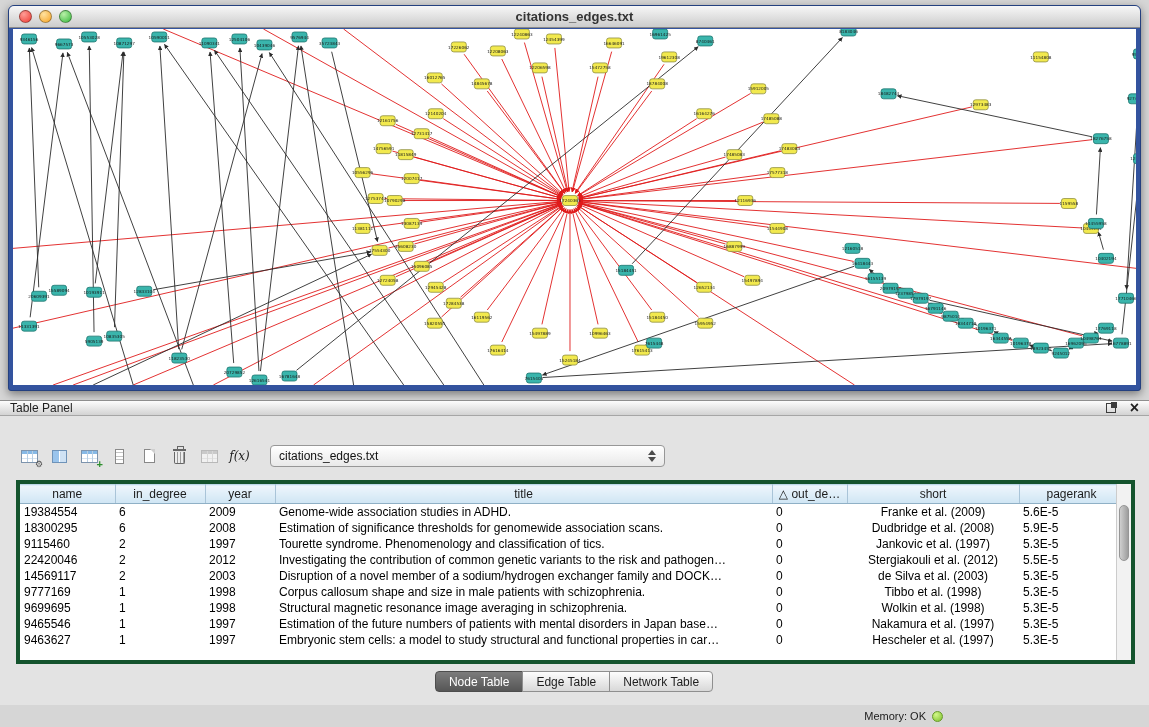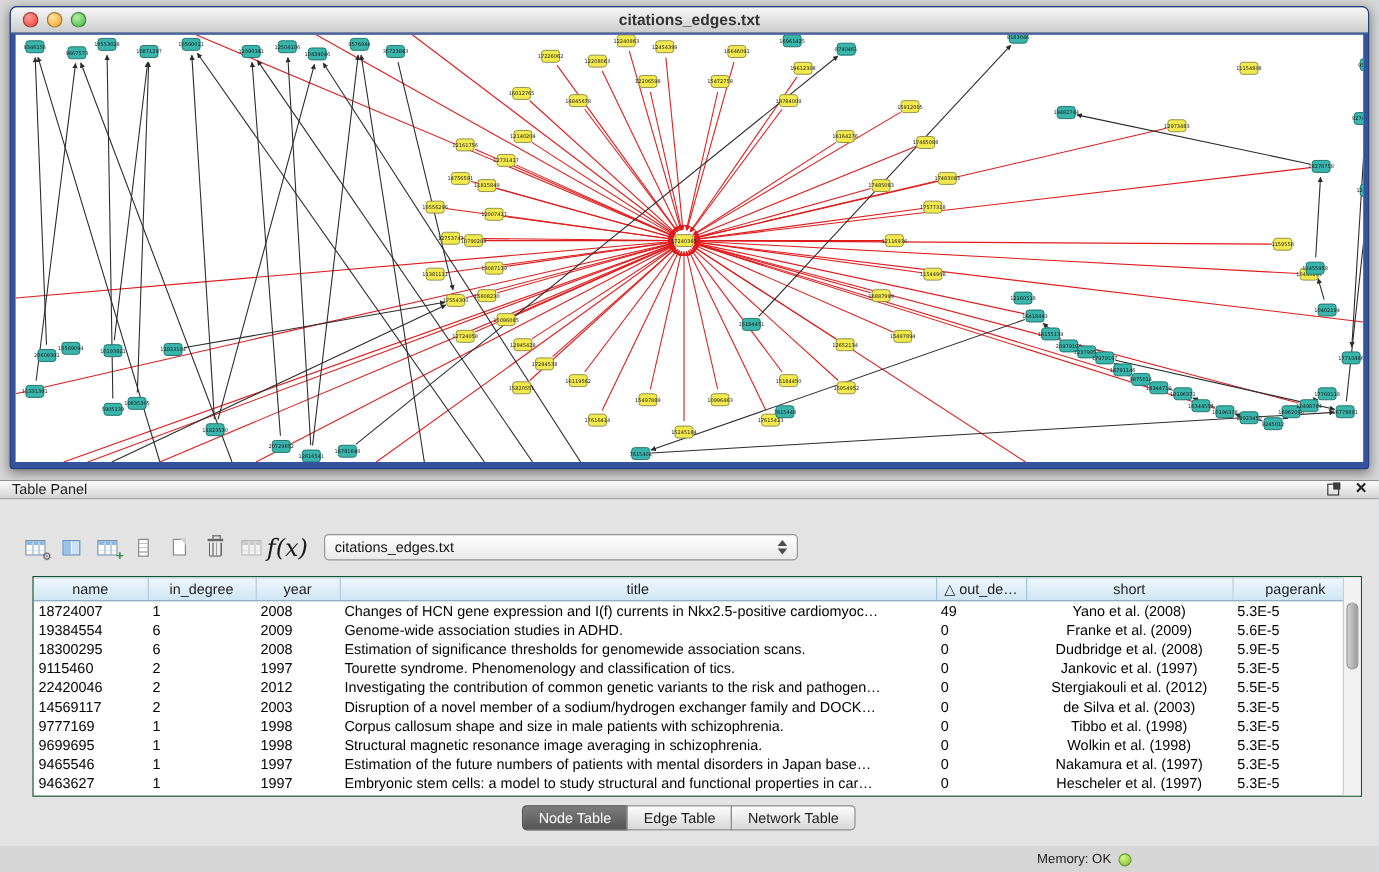--- a/index.html
+++ b/index.html
@@ -46,30 +46,30 @@
     background:linear-gradient(to right,#9ac4ec 0 6px,#fff 6px 7px,#cfe2f4 7px); }
   .rows-ico { width:9px; height:15px; border:1px solid #8a8a8a;
     background:repeating-linear-gradient(to bottom,#fff 0 2.5px,#c4c4c4 2.5px 3.5px); }
   .file-ico { width:11px; height:14px; border:1px solid #888; background:#fff; position:relative; }
   .file-ico::after { content:""; position:absolute; top:-1px; right:-1px;
     border-style:solid; border-width:0 5px 5px 0; border-color:transparent #cfcfcf transparent transparent; }
   .trash-ico { width:11px; height:12px; border:1px solid #666; border-top:none; border-radius:0 0 2px 2px;
     background:repeating-linear-gradient(to right,#ededed 0 2px,#9b9b9b 2px 3px); position:relative; margin-top:4px; }
   .trash-ico::before { content:""; position:absolute; left:-2px; top:-3px; width:13px; height:2px; background:#666; }
   .trash-ico::after { content:""; position:absolute; left:2px; top:-6px; width:5px; height:2px; border:1px solid #666; border-bottom:none; }
-  .fx-ico { font-family:"DejaVu Serif", serif; font-style:italic; font-size:20px; color:#1a1a1a; }
+  .fx-ico { font-family:"DejaVu Serif", serif; font-style:italic; font-size:12px; color:#1a1a1a; }
 
   .net-select { margin-left:14px; width:395px; height:22px; border:1px solid #979797; border-radius:4px;
     background:linear-gradient(#ffffff,#e9e9e9); display:flex; align-items:center; padding:0 8px;
     font-size:12px; color:#111; }
   .dd-arrows { margin-left:auto; display:flex; flex-direction:column; gap:2px; }
   .dd-arrows .up   { width:0; height:0; border-left:4px solid transparent; border-right:4px solid transparent; border-bottom:5px solid #4c4c4c; }
   .dd-arrows .down { width:0; height:0; border-left:4px solid transparent; border-right:4px solid transparent; border-top:5px solid #4c4c4c; }
 
-  .table-wrap { margin:10px 14px 0 27px; background:#fff; border:1px solid #14532d; height:184px; position:relative; overflow:hidden; }
+  .table-wrap { margin:10px 14px 0 16px; background:#fff; border:4px solid #14532d; height:184px; position:relative; overflow:hidden; }
   table.node-table { border-collapse:collapse; width:calc(100% - 15px); table-layout:fixed; font-size:12px; }
   table.node-table th { height:19px; background:linear-gradient(#eef6fc,#cfe5f4);
     border-right:1px solid #a9c4d8; border-bottom:1px solid #8fb0c6; border-top:1px solid #bdd7e8;
     font-weight:normal; text-align:center; color:#1c1c1c; overflow:hidden; white-space:nowrap; }
   table.node-table td { height:16px; padding:0 4px; white-space:nowrap; overflow:hidden; color:#000; }
   td.c-short { text-align:center; }
   .vscroll { position:absolute; top:0; right:0; width:15px; bottom:0; background:#f2f2f2; border-left:1px solid #cccccc; }
   .vthumb { position:absolute; top:21px; left:2px; width:10px; height:56px; border-radius:6px;
     background:linear-gradient(to right,#cfcfcf,#9d9d9d); border:1px solid #969696; }
 
@@ -697,29 +697,20 @@
               <th style="width: 90px;">in_degree</th>
               <th style="width: 70px;">year</th>
               <th style="width: 497px;">title</th>
               <th style="width: 75px;">△ out_de…</th>
               <th style="width: 172px;">short</th>
               <th style="width: 105px;">pagerank</th>
             </tr>
           </thead>
         <tbody id="tbody-rows">
             <tr>
-              <td class="c-name">18724007</td>
-              <td class="c-in_degree">1</td>
-              <td class="c-year">2008</td>
-              <td class="c-title">Changes of HCN gene expression and I(f) currents in Nkx2.5-positive cardiomyoc…</td>
-              <td class="c-out_degree">49</td>
-              <td class="c-short">Yano et al. (2008)</td>
-              <td class="c-pagerank">5.3E-5</td>
-            </tr>
-            <tr>
               <td class="c-name">19384554</td>
               <td class="c-in_degree">6</td>
               <td class="c-year">2009</td>
               <td class="c-title">Genome-wide association studies in ADHD.</td>
               <td class="c-out_degree">0</td>
               <td class="c-short">Franke et al. (2009)</td>
               <td class="c-pagerank">5.6E-5</td>
             </tr>
             <tr>
               <td class="c-name">18300295</td>

